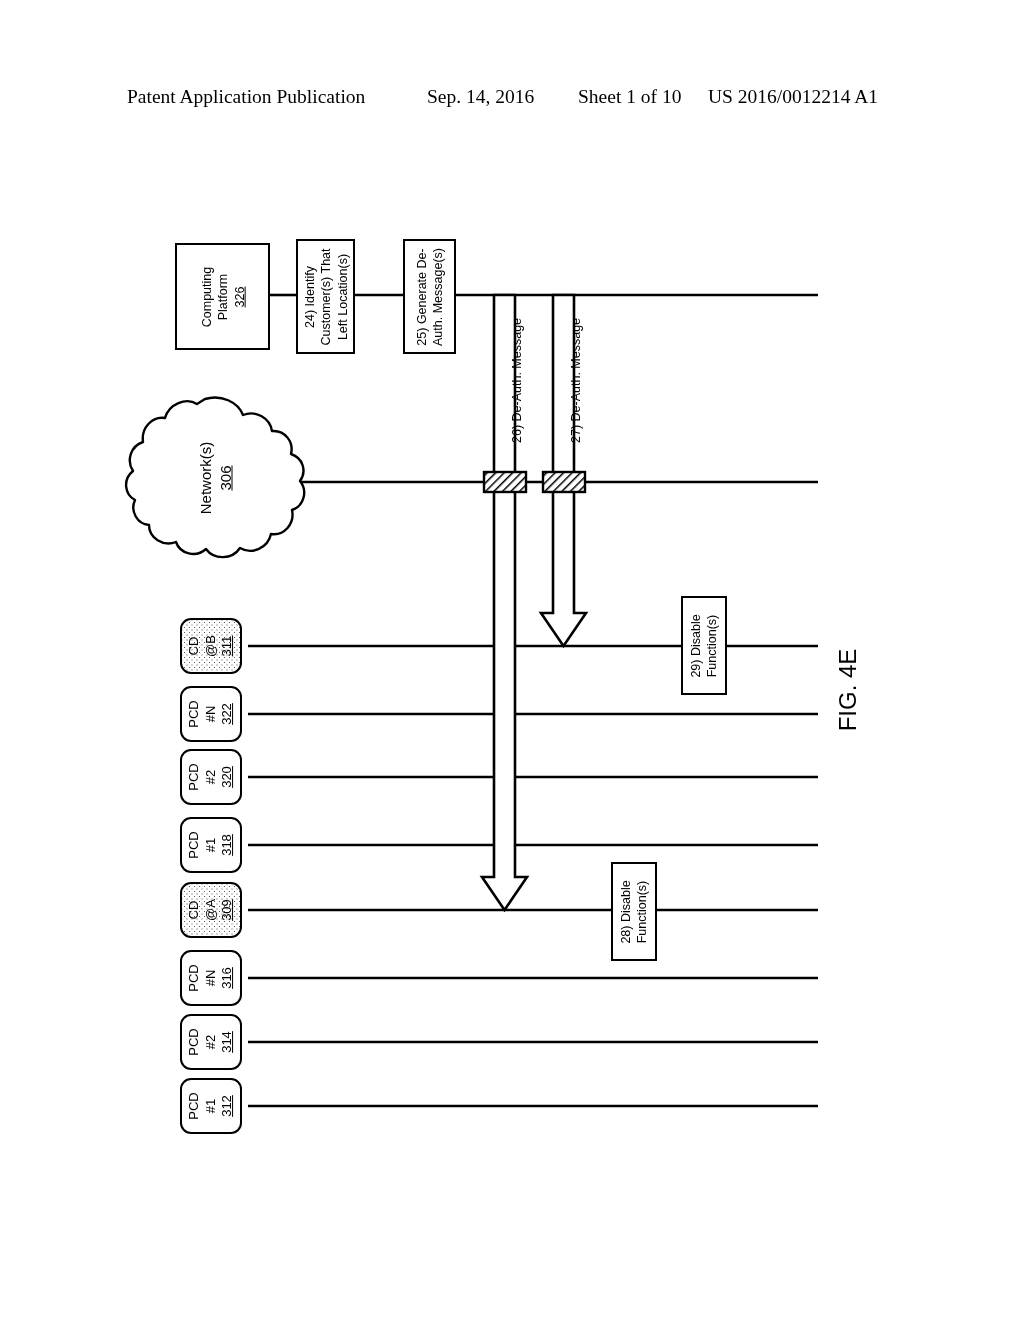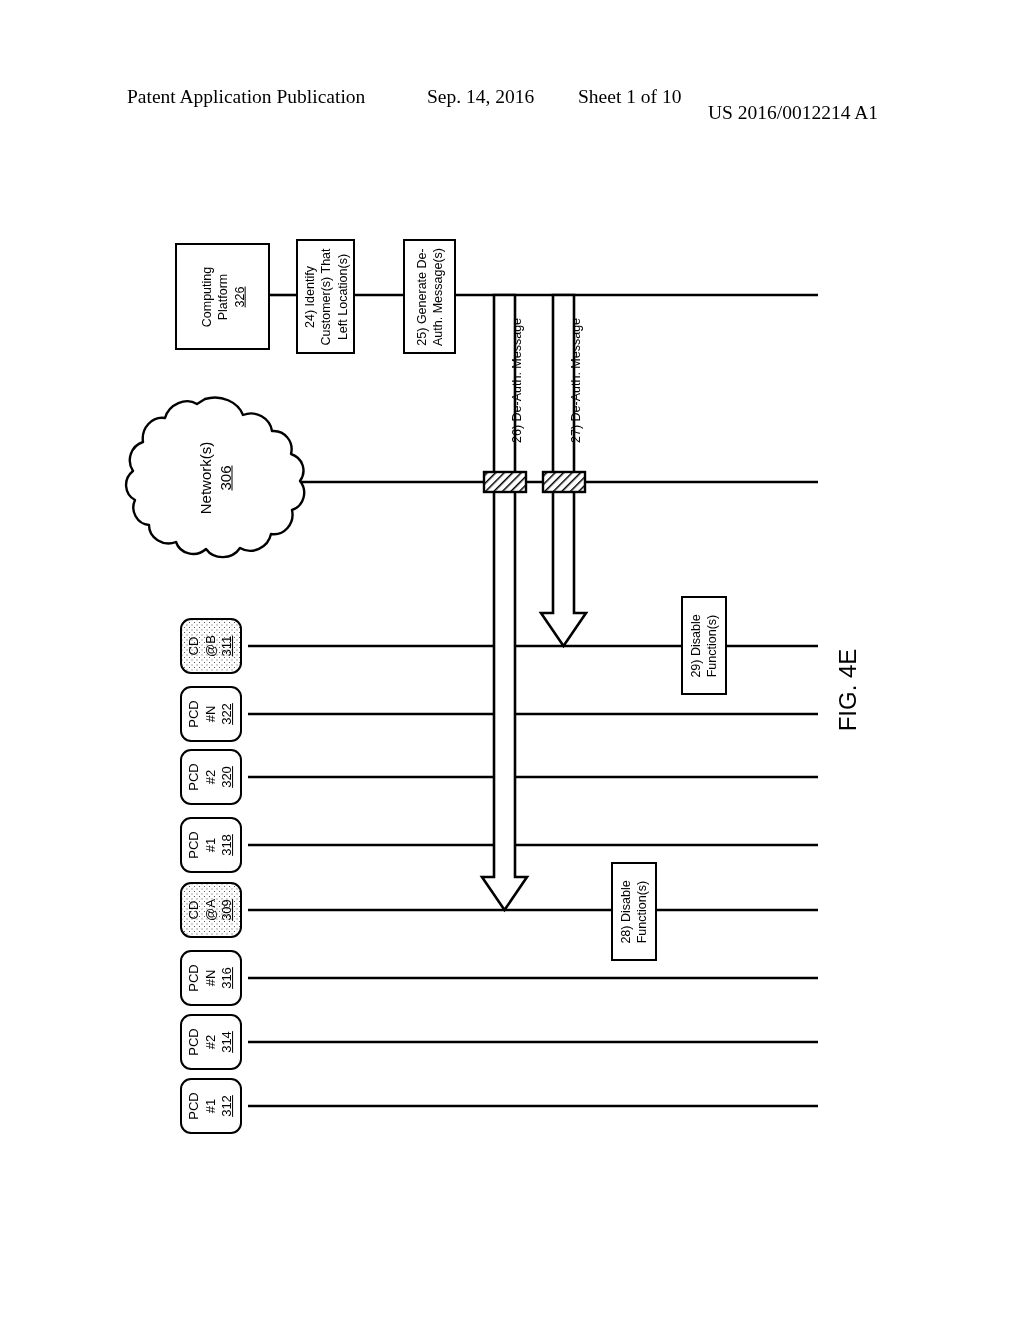--- a/index.html
+++ b/index.html
@@ -40,21 +40,21 @@
     top: 0;
   }
   #page-header .hdr-sheet {
     position: absolute;
     left: 578px;
     top: 0;
   }
   #page-header .hdr-num {
     position: absolute;
     left: 708px;
-    top: 16px;
+    top: 0;
   }
 
   
   #figure {
     position: absolute;
     left: 0;
     top: 0;
     width: 1024px;
     height: 1320px;
   }

